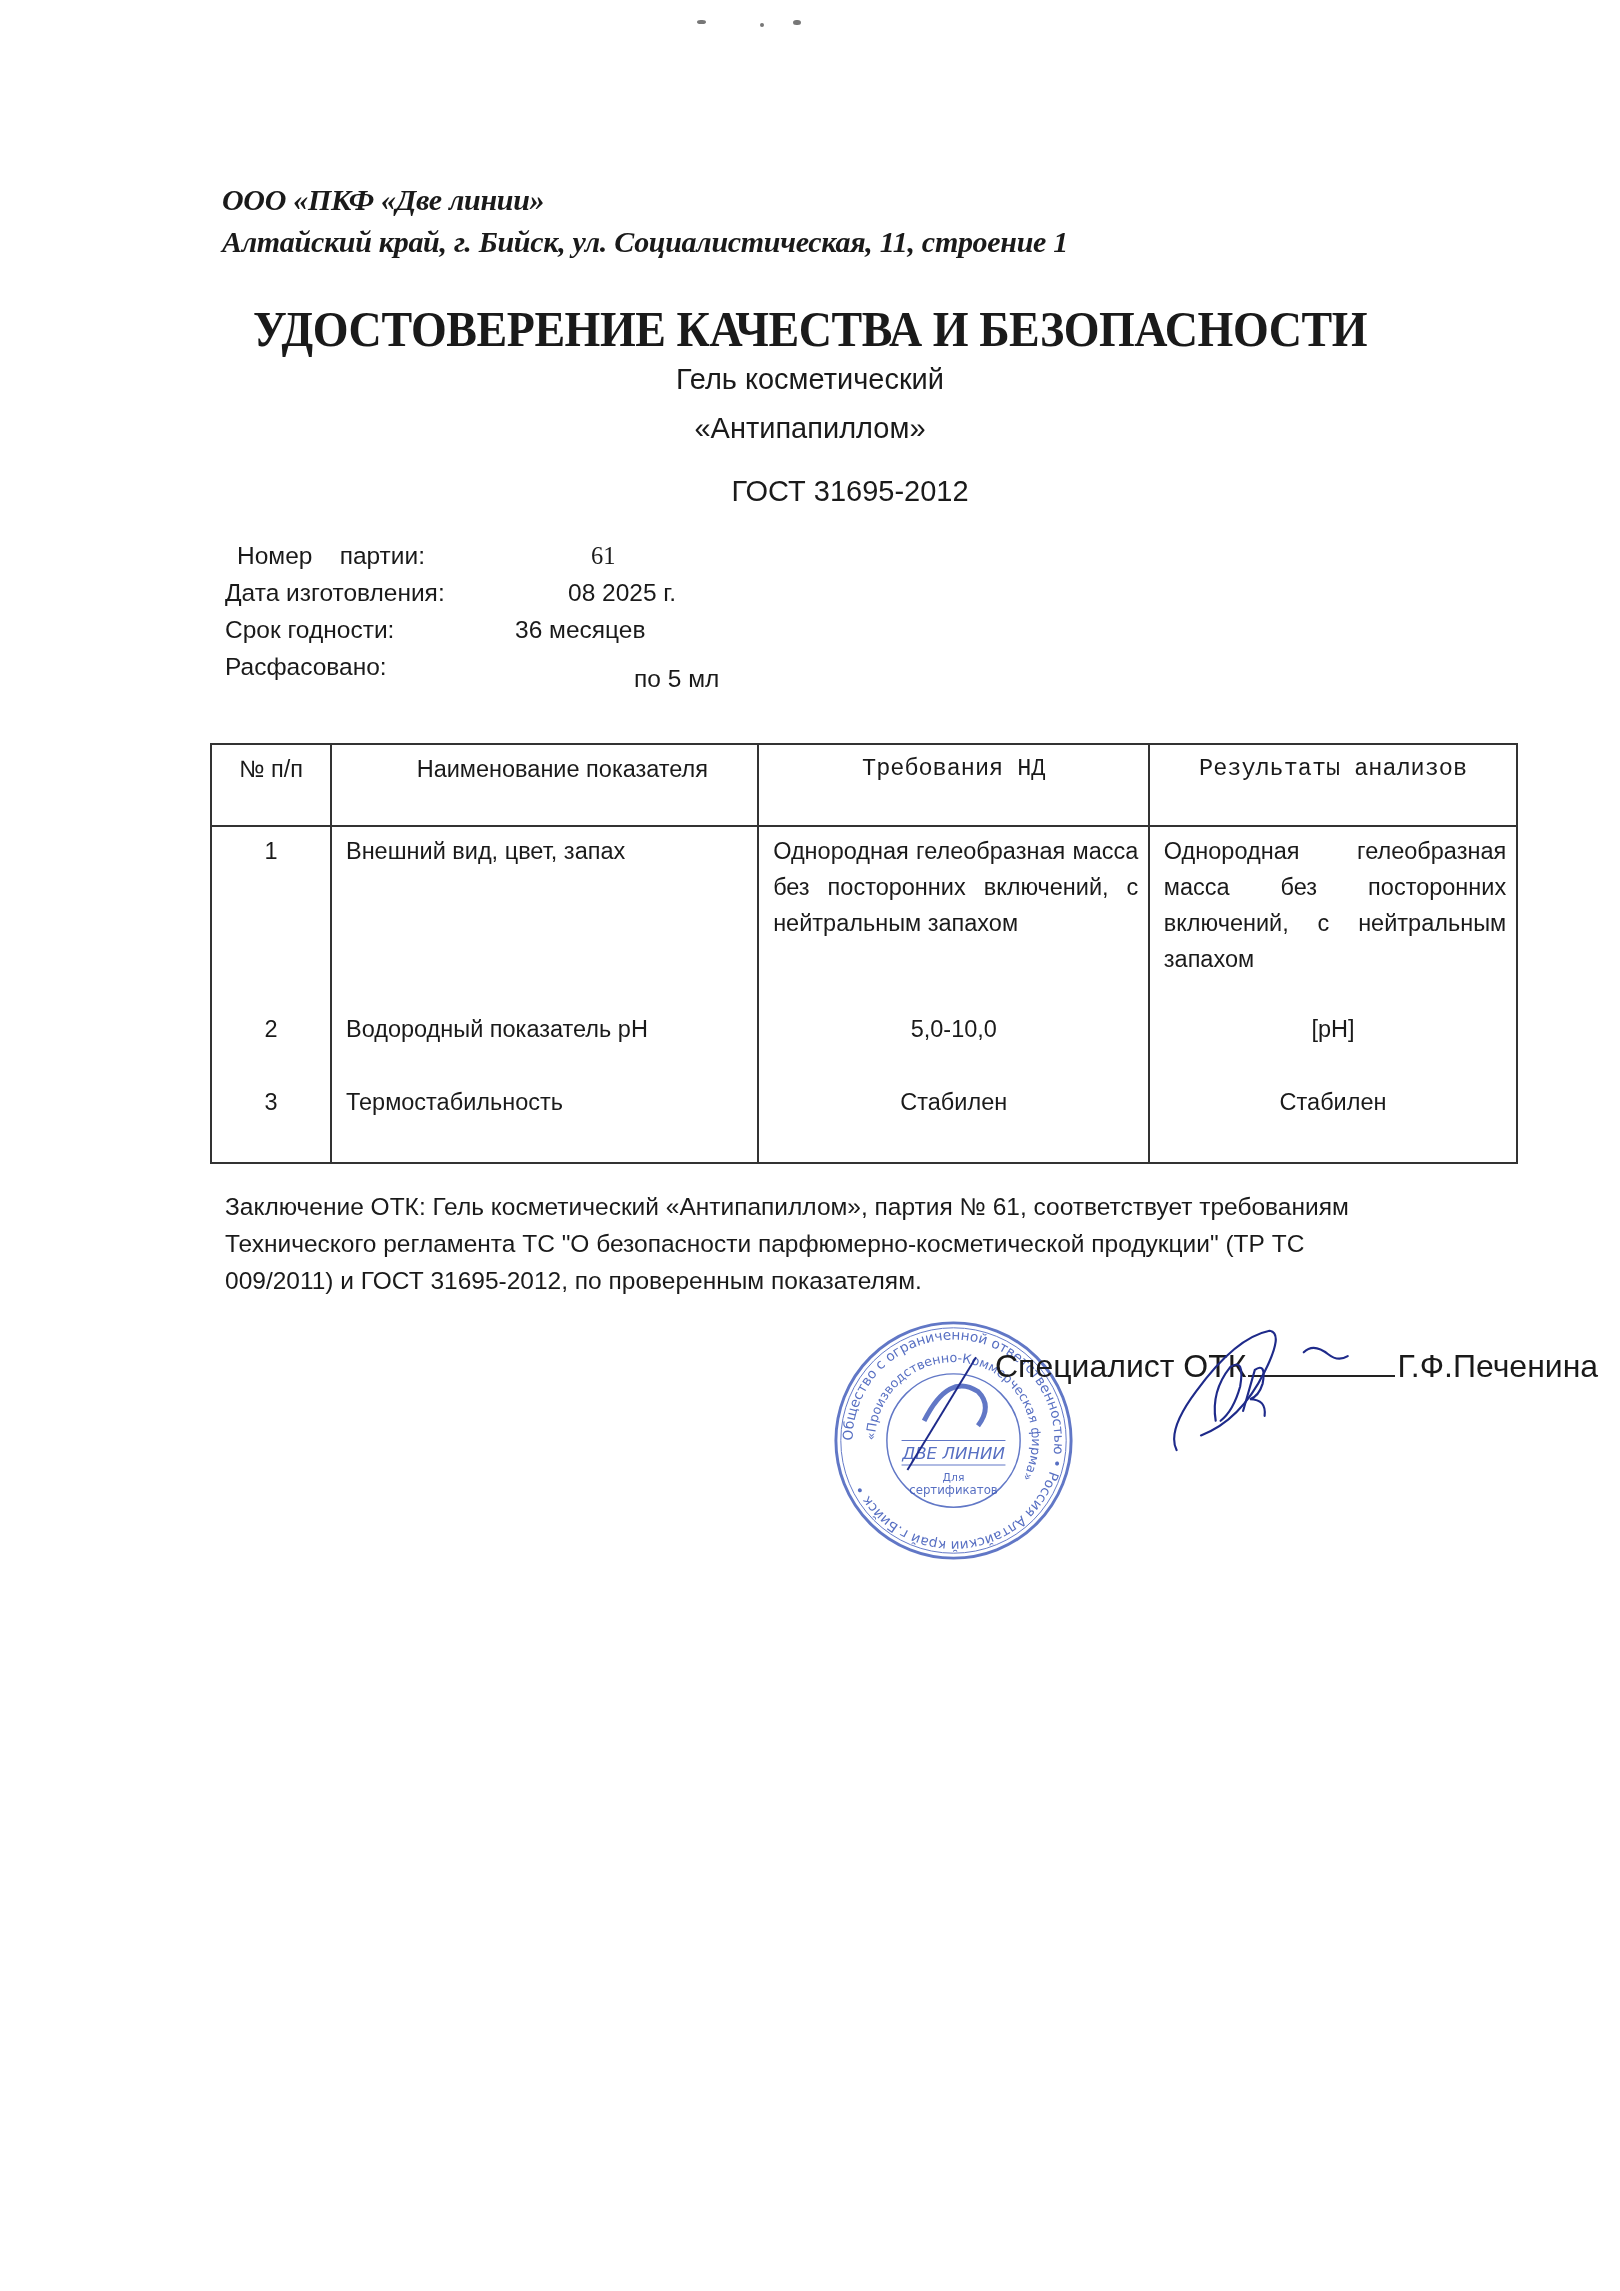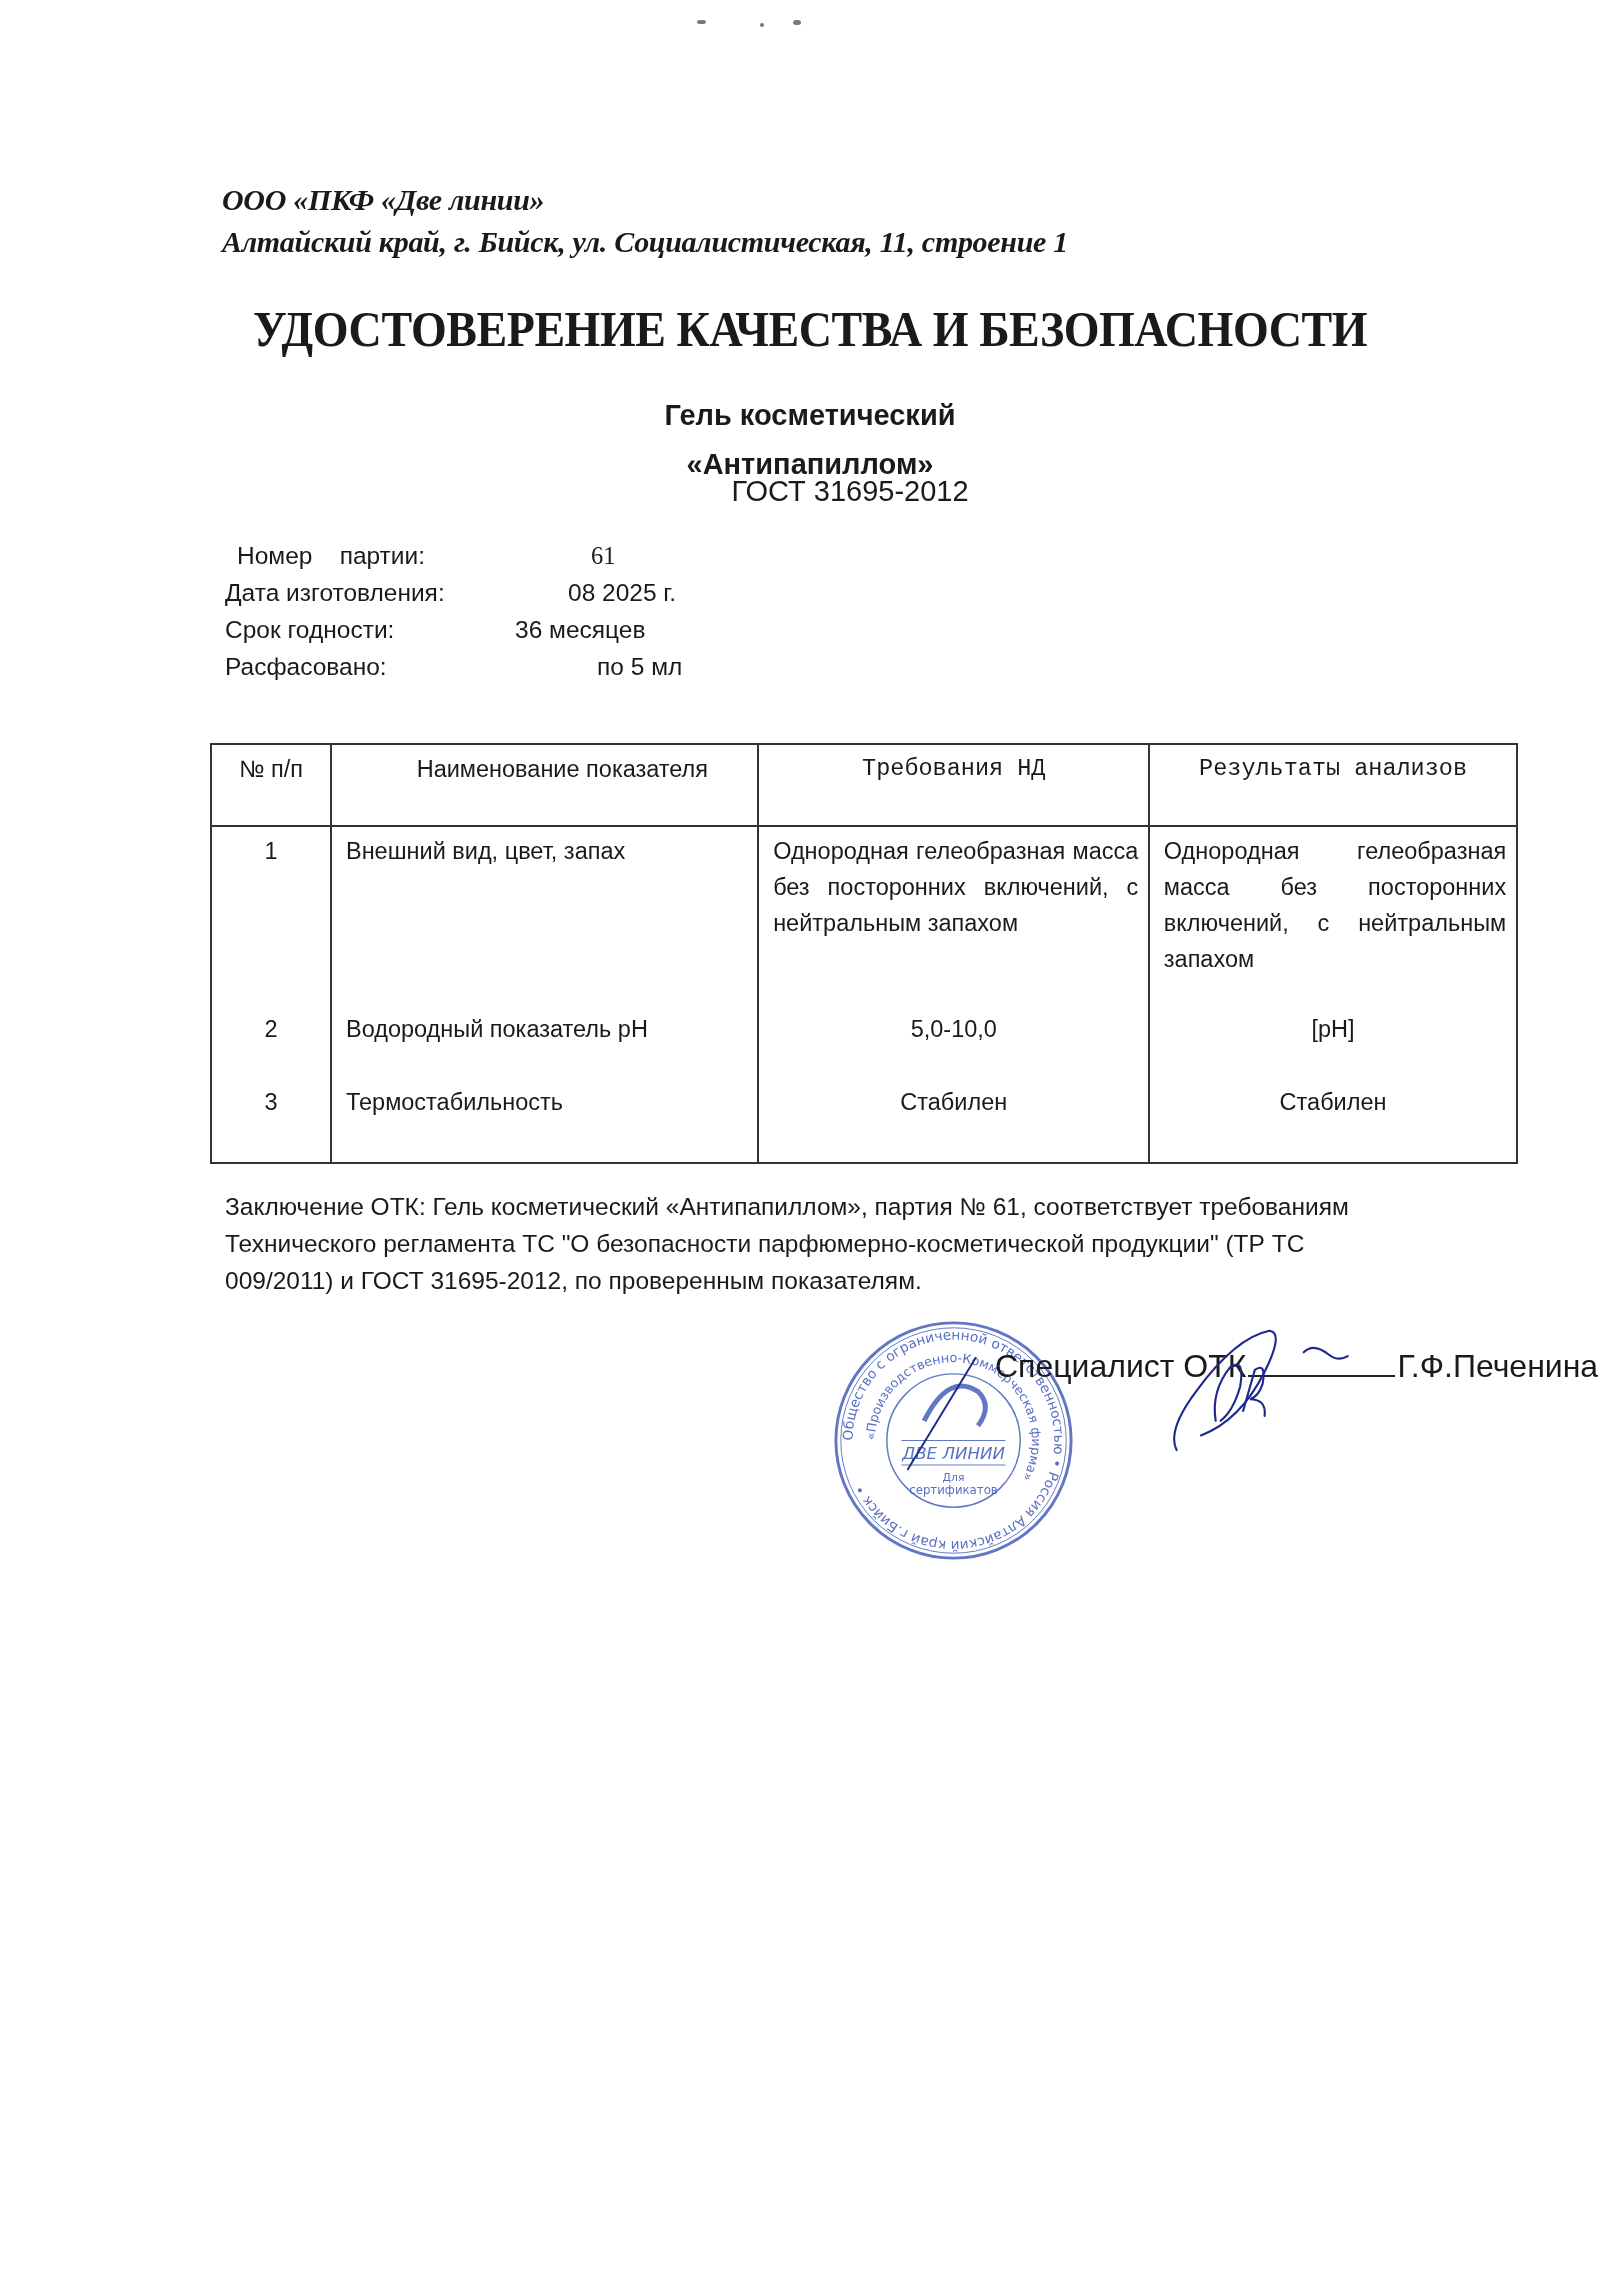--- a/index.html
+++ b/index.html
@@ -21,21 +21,21 @@
 
     .title {
       font-family: "Liberation Serif", serif; font-weight: bold;
       font-size: 50px; left: 0; width: 1620px; text-align: center; top: 300px;
       transform: scaleX(0.92); letter-spacing: -0.5px;
     }
     .sub {
       left: 0; width: 1620px; text-align: center;
       font-family: "Liberation Sans", sans-serif; font-size: 29px;
     }
-    .sub.b { font-weight: bold; margin-top: 36px; }
+    .sub.b { font-weight: normal; }
     .sub.l1 { top: 363px; }
     .sub.l2 { top: 412px; }
     .sub.l3 { top: 475px; margin-left: 40px; }
 
     .info { left: 225px; top: 542px; font-size: 24.5px; }
     .info-row { position: relative; height: 37px; }
     .info-row .lbl { position: absolute; left: 0; white-space: nowrap; }
     .info-row .val { position: absolute; white-space: nowrap; }
 
     table.qt {
@@ -97,21 +97,21 @@
   <div class="info-row">
     <span class="lbl">Дата изготовления:</span>
     <span class="val" style="left:343px;">08 2025 г.</span>
   </div>
   <div class="info-row">
     <span class="lbl">Срок годности:</span>
     <span class="val" style="left:290px;">36 месяцев</span>
   </div>
   <div class="info-row">
     <span class="lbl">Расфасовано:</span>
-    <span class="val" style="left:372px;">по 5 мл</span>
+    <span class="val" style="left:409px;margin-top:12px;">по 5 мл</span>
   </div>
 </div>
 
 <table class="qt">
   <tbody>
       <tr class="hdr">
     <th class="c-num" style="line-height:36px;padding-left:19.6px !important;padding-right:19.6px !important;">№ п/п</th>
     <th class="c-name">Наименование показателя</th>
     <th class="c-req">Требования НД</th>
     <th class="c-res">Результаты анализов</th>

